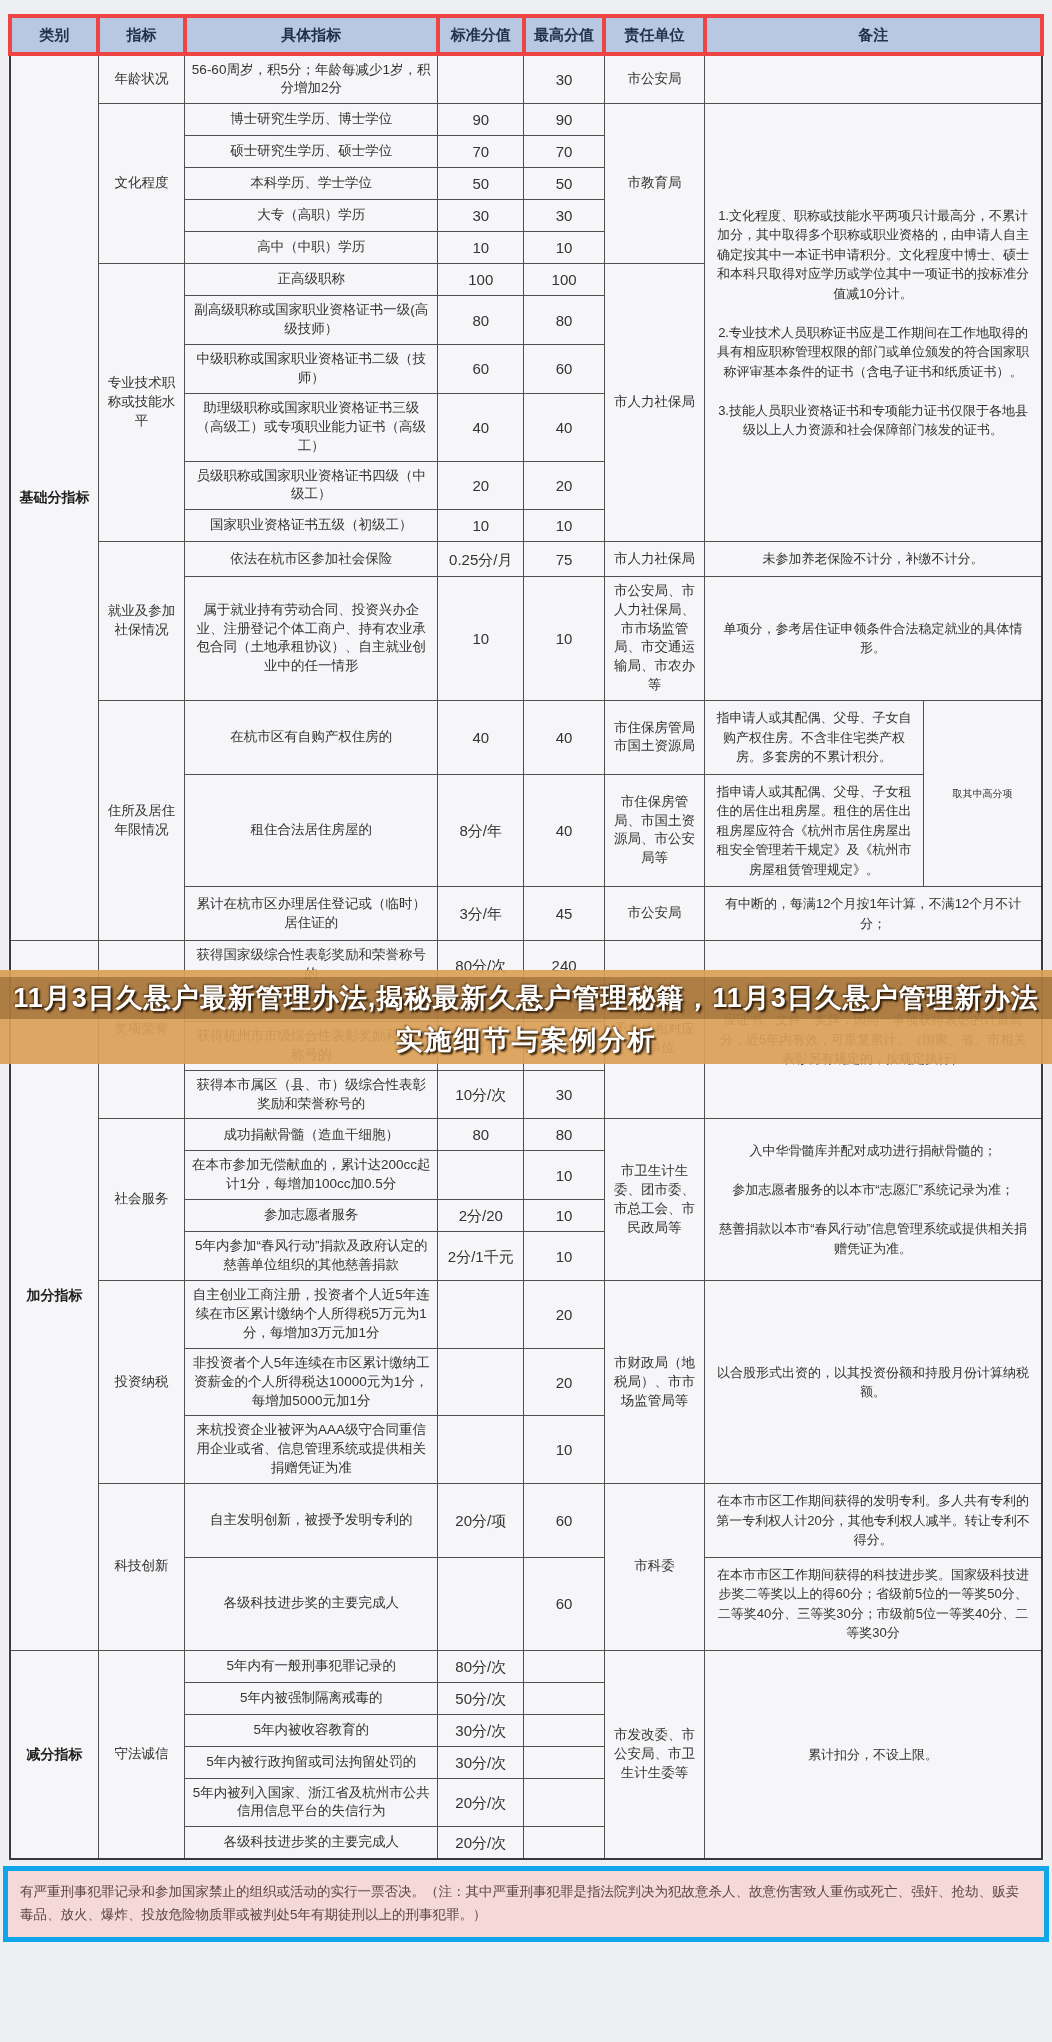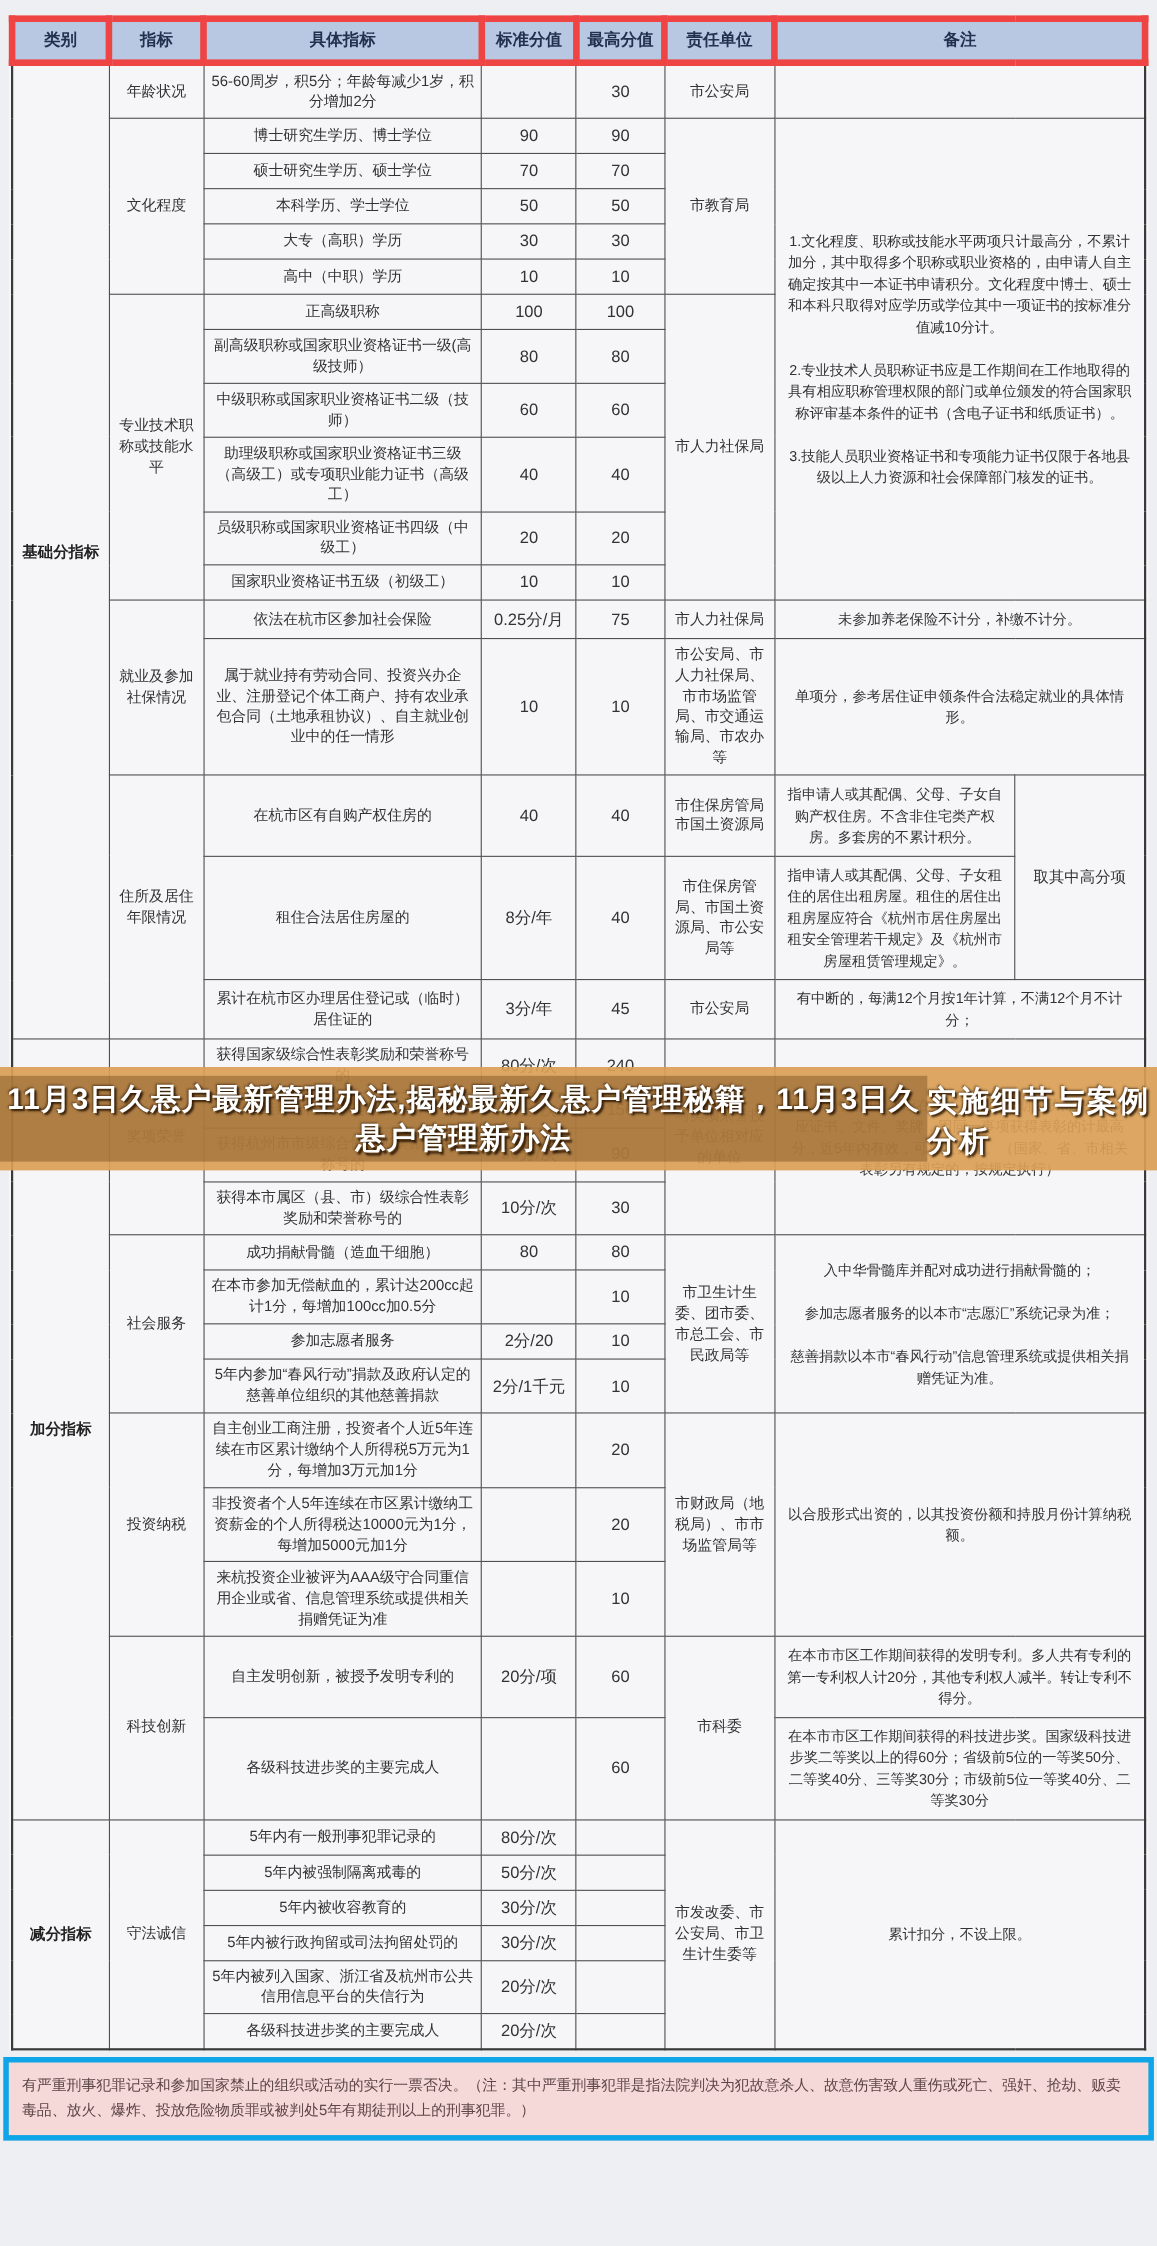--- a/index.html
+++ b/index.html
@@ -7,46 +7,46 @@
     width:1052px;height:2042px;overflow:hidden;position:relative;
     background:#edeff2;
     font-family:"Liberation Sans","DejaVu Sans",sans-serif;
     color:#333;
   }
   table.points-table{
     width:1036px;margin:14px auto 0;border-collapse:collapse;
     table-layout:fixed;border:2px solid #3a3a3a;background:#f6f6f8;
   }
   th{
-    background:#b9c8e2;border:6px solid #ef4444;
+    background:#b9c8e2;border:4px solid #ef4444;
     font-size:15px;font-weight:bold;padding:7px 3px;color:#23314f;
     line-height:1.3;
   }
   td{
     border:1px solid #4f4f4f;padding:5px 5px;text-align:center;
     vertical-align:middle;font-size:13.5px;line-height:1.4;
     background:#f6f6f8;word-break:break-word;
   }
   td.c-cat{font-weight:bold;font-size:14px;color:#222;text-align:center;}
   td.c-ind{font-size:13.5px;}
   td.c-std,td.c-max{font-size:15px;}
   td.c-note,td.c-noteA{
     text-align:center;white-space:pre-line;padding:7px 9px;font-size:13px;
     line-height:1.5;
   }
-  td.c-noteB{font-size:14px;}
+  td.c-noteB{font-size:10px;}
   .footer-note{
     width:1012px;margin:6px auto 0;background:#f5d8d8;
     border:5px solid #0ea5e9;padding:10px 12px;
     font-size:13.5px;color:#5d4646;line-height:1.7;text-align:left;
   }
   .banner{
     position:absolute;left:0;top:970px;width:1052px;height:94px;
     background:rgba(218,159,86,0.92);z-index:5;
-    display:flex;justify-content:center;align-items:center;
+    display:flex;flex-direction:column;justify-content:center;align-items:center;
   }
   .banner-line1{
     width:100%;text-align:center;
     background:rgba(96,60,20,0.38);
     font-size:27px;font-weight:bold;color:#ffffff;padding:3px 0;
     text-shadow:2px 2px 2px rgba(40,20,0,0.95),-1px -1px 2px rgba(40,20,0,0.6);
     letter-spacing:1px;
   }
   .banner-line2{
     font-size:27px;font-weight:bold;color:#ffffff;padding-top:3px;

